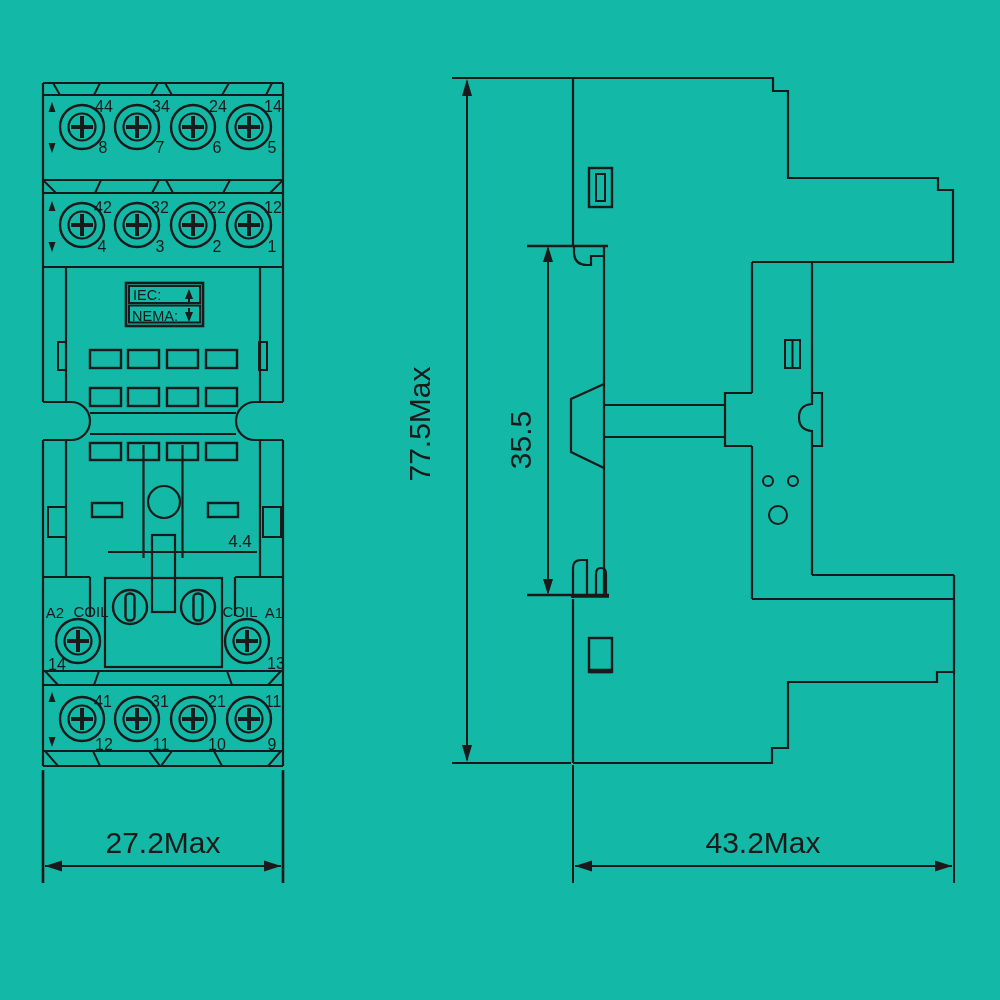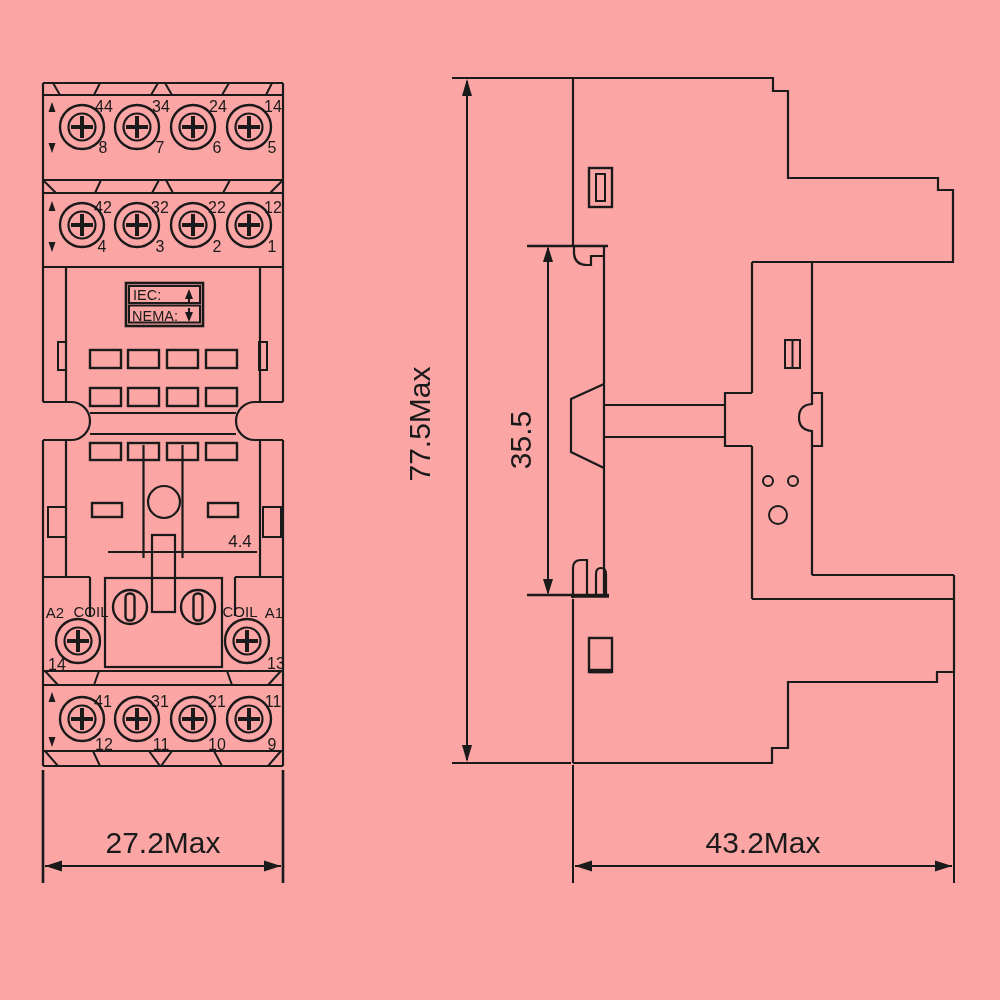--- a/index.html
+++ b/index.html
@@ -1,16 +1,16 @@
 <!DOCTYPE html>
 <html><head>
 <meta charset="utf-8">
 <style>
   html,body{margin:0;padding:0;background:#ffffff;}
-  .stage{width:1000px;height:1000px;position:relative;background:#fca5a5;}
+  .stage{width:1000px;height:1000px;position:relative;background:#14b8a6;}
   svg{display:block;}
   svg text{font-family:"Liberation Sans", sans-serif;fill:#1a1a1a;}
   .t16{font-size:16px;}
   .t15{font-size:15px;}
   .t14{font-size:14.5px;}
   .t17{font-size:17px;}
   .t30{font-size:30px;}
   .mid{text-anchor:middle;}
 </style>
 </head>

